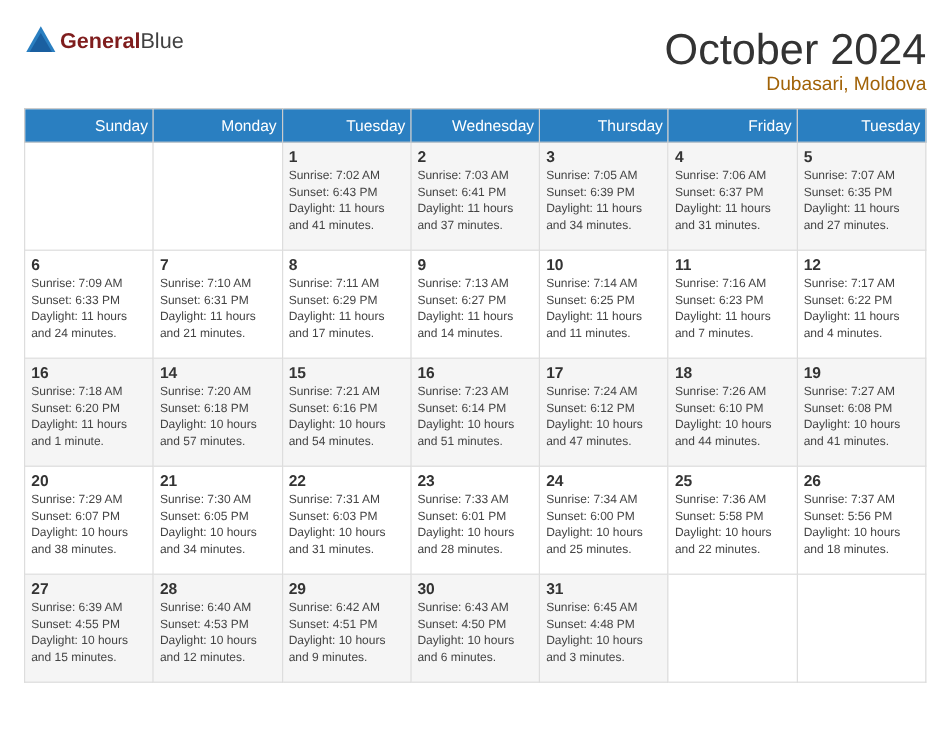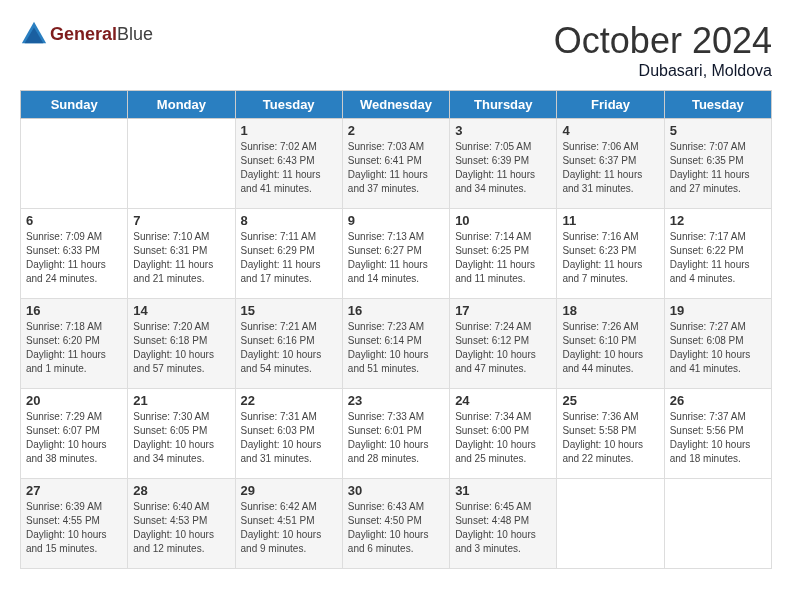--- a/index.html
+++ b/index.html
@@ -39,36 +39,36 @@
     .title-block {
       text-align: right;
     }
     .month-title {
       font-size: 36px;
       font-weight: normal;
       color: #333;
     }
     .location-title {
       font-size: 16px;
-      color: #0f172a;
+      color: #a16207;
     }
     table {
       width: 100%;
       border-collapse: collapse;
       table-layout: fixed;
     }
     thead tr {
       background-color: #2a7fc1;
       color: #fff;
     }
     thead th {
       padding: 6px 4px;
       font-size: 13px;
-      font-weight: bold;
-      text-align: center;
+      font-weight: normal;
+      text-align: right;
       border: 1px solid #ccc;
     }
     tbody tr {
       vertical-align: top;
     }
     tbody tr:nth-child(odd) {
       background-color: #f5f5f5;
     }
     tbody tr:nth-child(even) {
       background-color: #fff;

